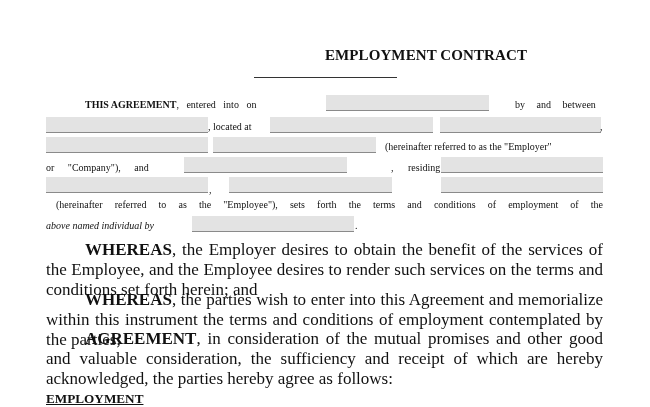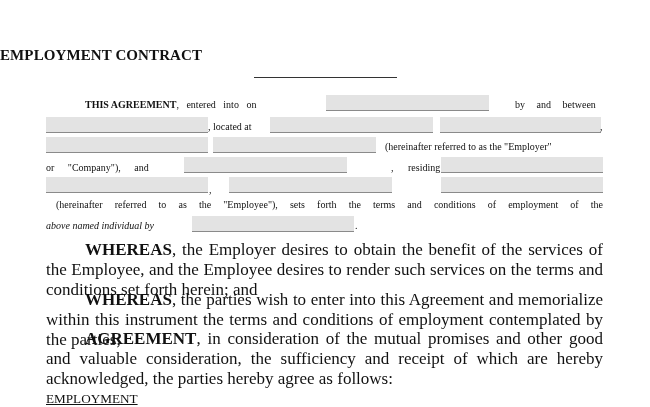--- a/index.html
+++ b/index.html
@@ -1,27 +1,27 @@
 <!DOCTYPE html>
 <html><head>
 <meta charset="utf-8">
 <style>
   html, body { margin:0; padding:0; background:#ffffff; }
   body { width:650px; height:407px; position:relative; overflow:hidden;
          font-family:"Liberation Serif", "DejaVu Serif", serif; color:#111; }
   .abs { position:absolute; white-space:nowrap; }
-  .title { font-weight:bold; font-size:15px; left:0; width:527px; text-align:left; top:47px; letter-spacing:0.1px; }
+  .title { font-weight:bold; font-size:15px; left:0; width:527px; text-align:right; top:47px; letter-spacing:0.1px; }
   .rule { left:254px; width:143px; top:77px; height:1px; background:#333; }
   .t { font-size:10px; line-height:16px; }
   .b { font-weight:bold; }
   .field { position:absolute; background:#e3e3e3; border-bottom:1px solid #8a8a8a; height:16px; box-sizing:border-box; }
   .para { position:absolute; left:46px; width:557px; font-size:17px; line-height:20px; text-align:justify; }
   .para .b { font-weight:bold; }
   .indent { display:inline-block; width:39px; }
-  .heading { font-weight:normal; text-decoration:underline; font-size:13.2px; left:46px; top:391px; }
+  .heading { font-weight:bold; text-decoration:underline; font-size:13.2px; left:46px; top:391px; }
 </style>
 </head>
 <body>
 
 <div>
 
   <div class="abs title">EMPLOYMENT CONTRACT</div>
   <div class="abs rule"></div>
 
   <div class="abs t" style="left:85px; top:97px;">

